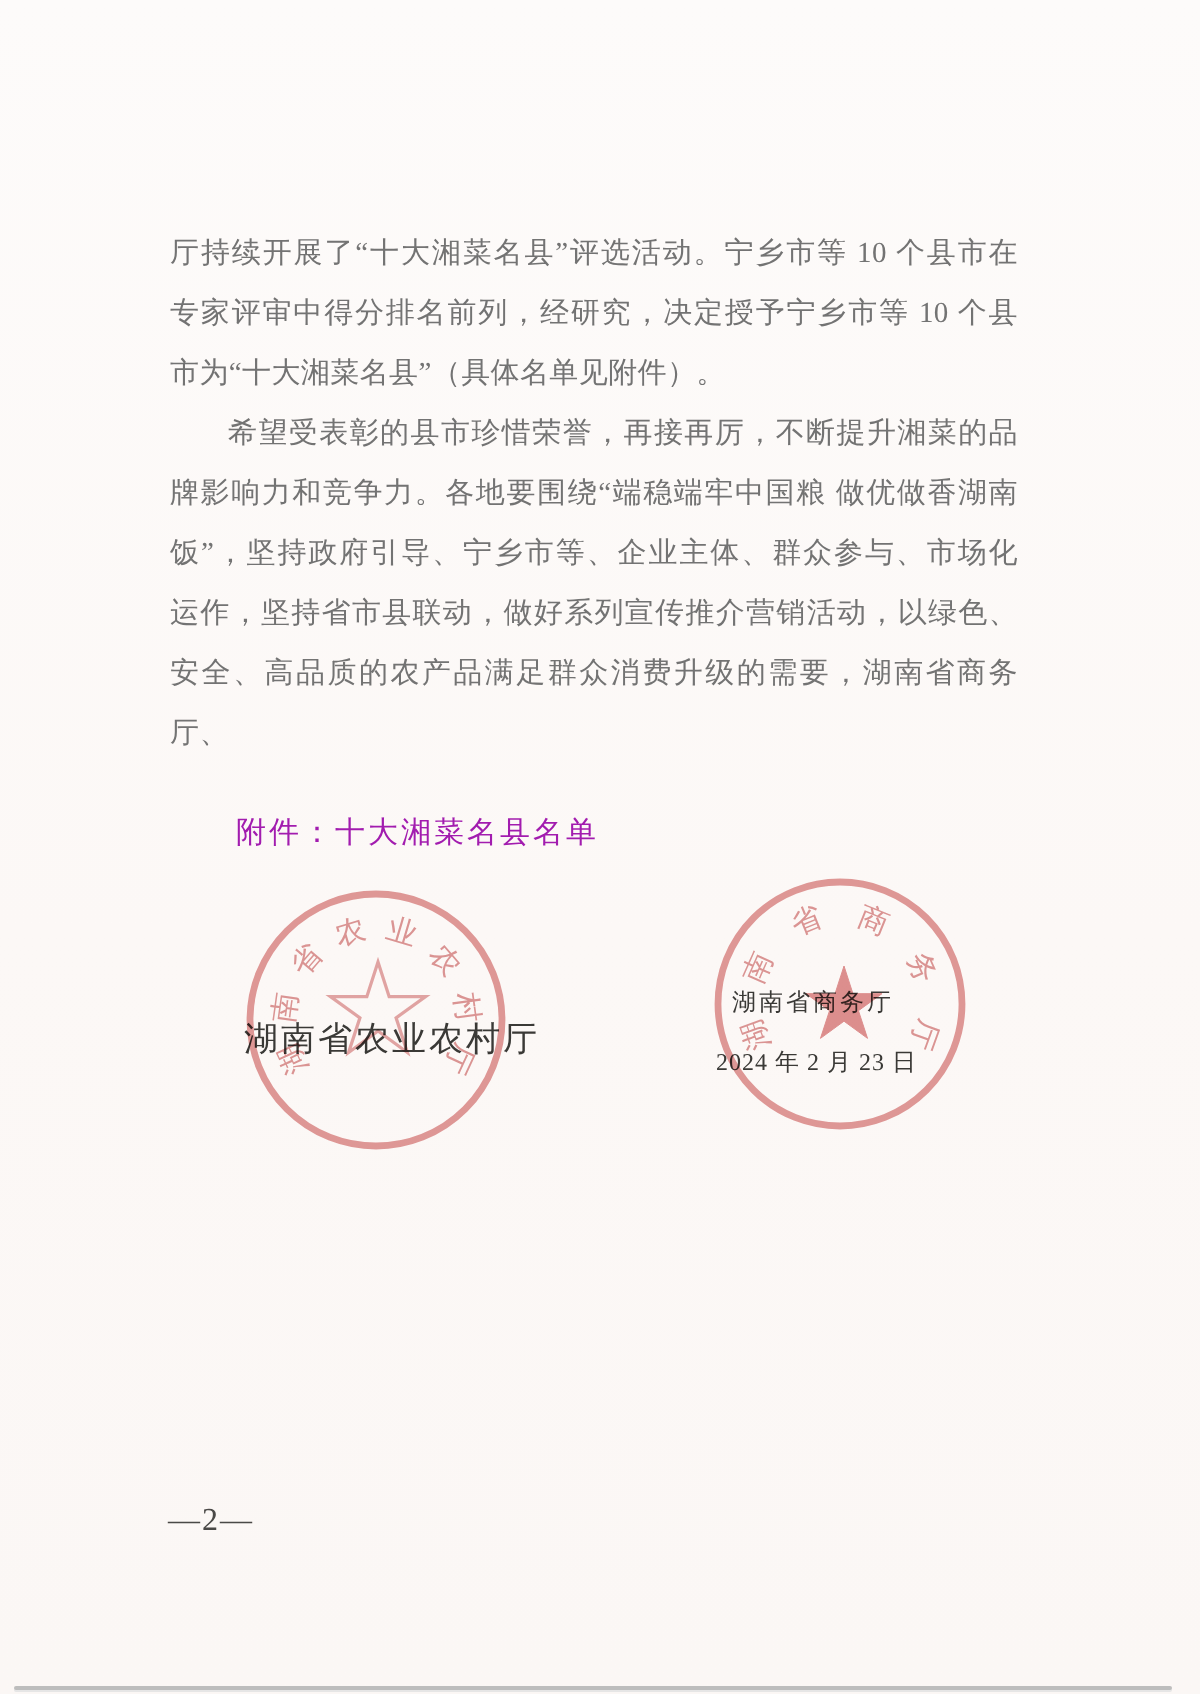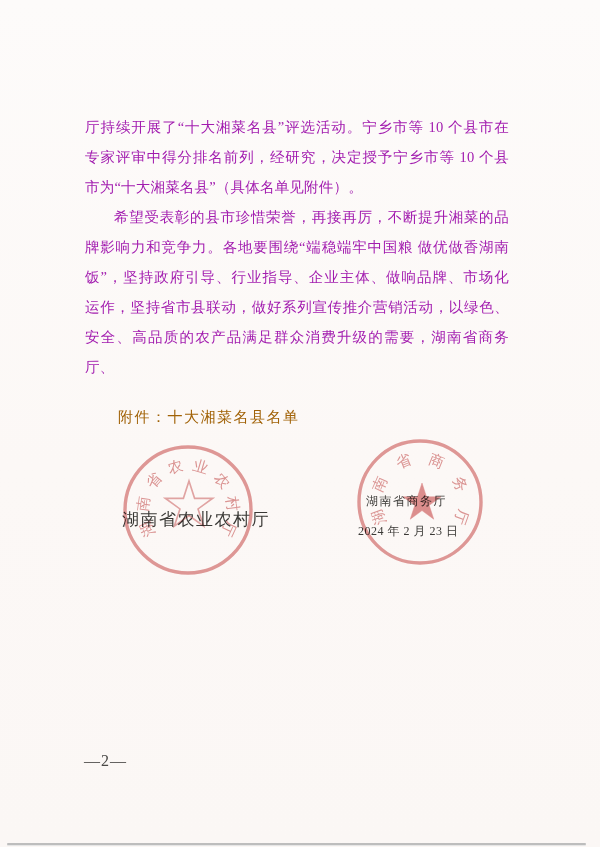--- a/index.html
+++ b/index.html
@@ -2,30 +2,30 @@
 <html><head>
 <meta charset="utf-8">
 <style>
   html,body{margin:0;padding:0;}
   body{
     width:600px;height:847px;position:relative;overflow:hidden;
     background:linear-gradient(180deg,#fdfbfa 0%, #fcf8f6 55%, #fbf7f5 100%);
     font-family:"Liberation Serif","DejaVu Serif",serif;
   }
   .page{position:absolute;inset:0;}
-  .doc-body{position:absolute;left:85px;top:112px;width:424px;color:#a21caf;}
+  .doc-body{position:absolute;left:85px;top:112px;width:424px;color:#737373;}
   .line{
     height:30px;line-height:30px;font-size:14.5px;
     text-align:justify;text-align-last:justify;text-justify:inter-character;
     white-space:normal;letter-spacing:0.2px;
   }
   .paragraph .line:last-child{text-align-last:left;}
   .indent-first .line:first-child{text-indent:2em;}
   .attachment{
-    position:absolute;left:118px;top:405px;font-size:15px;color:#a16207;
+    position:absolute;left:118px;top:405px;font-size:15px;color:#a21caf;
     letter-spacing:1.5px;line-height:24px;
   }
   .sig-text{
     position:absolute;color:#3a3936;z-index:2;white-space:nowrap;
   }
   .sig-agency-left{left:122px;top:508px;font-size:17px;letter-spacing:1.5px;}
   .sig-agency-right{left:366px;top:493px;font-size:12px;letter-spacing:1.5px;}
   .sig-date{left:358px;top:523px;font-size:12px;letter-spacing:0.5px;}
   .seal{
     position:absolute;z-index:3;mix-blend-mode:multiply;opacity:0.88;
@@ -55,21 +55,21 @@
 
   <div class="doc-body">
     <div class="paragraph">
         <div class="line">厅持续开展了“十大湘菜名县”评选活动。宁乡市等 10 个县市在</div>
         <div class="line">专家评审中得分排名前列，经研究，决定授予宁乡市等 10 个县</div>
         <div class="line">市为“十大湘菜名县”（具体名单见附件）。</div>
       </div>
     <div class="paragraph indent-first">
         <div class="line">希望受表彰的县市珍惜荣誉，再接再厉，不断提升湘菜的品</div>
         <div class="line">牌影响力和竞争力。各地要围绕“端稳端牢中国粮 做优做香湖南</div>
-        <div class="line">饭”，坚持政府引导、行业指导、企业主体、做响品牌、市场化</div>
+        <div class="line">饭”，坚持政府引导、宁乡市等、企业主体、群众参与、市场化</div>
         <div class="line">运作，坚持省市县联动，做好系列宣传推介营销活动，以绿色、</div>
         <div class="line">安全、高品质的农产品满足群众消费升级的需要，湖南省商务厅、</div>
       </div>
   </div>
 
   <div class="attachment">附件：十大湘菜名县名单</div>
 
   <div class="sig-text sig-agency-left">湖南省农业农村厅</div>
   <div class="sig-text sig-agency-right">湖南省商务厅</div>
   <div class="sig-text sig-date">2024 年 2 月 23 日</div>

